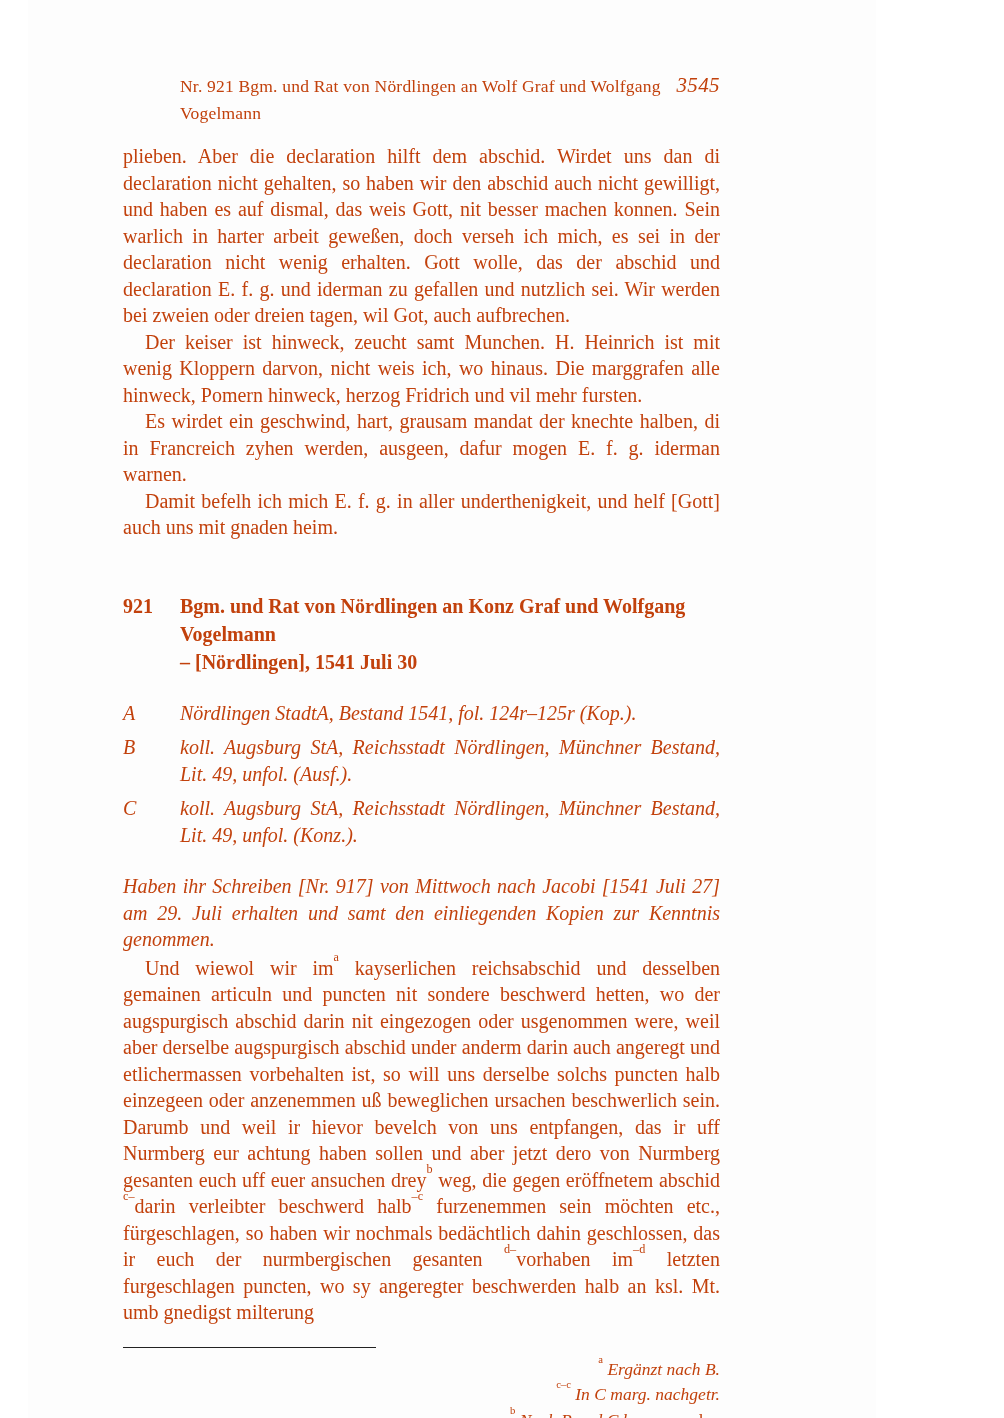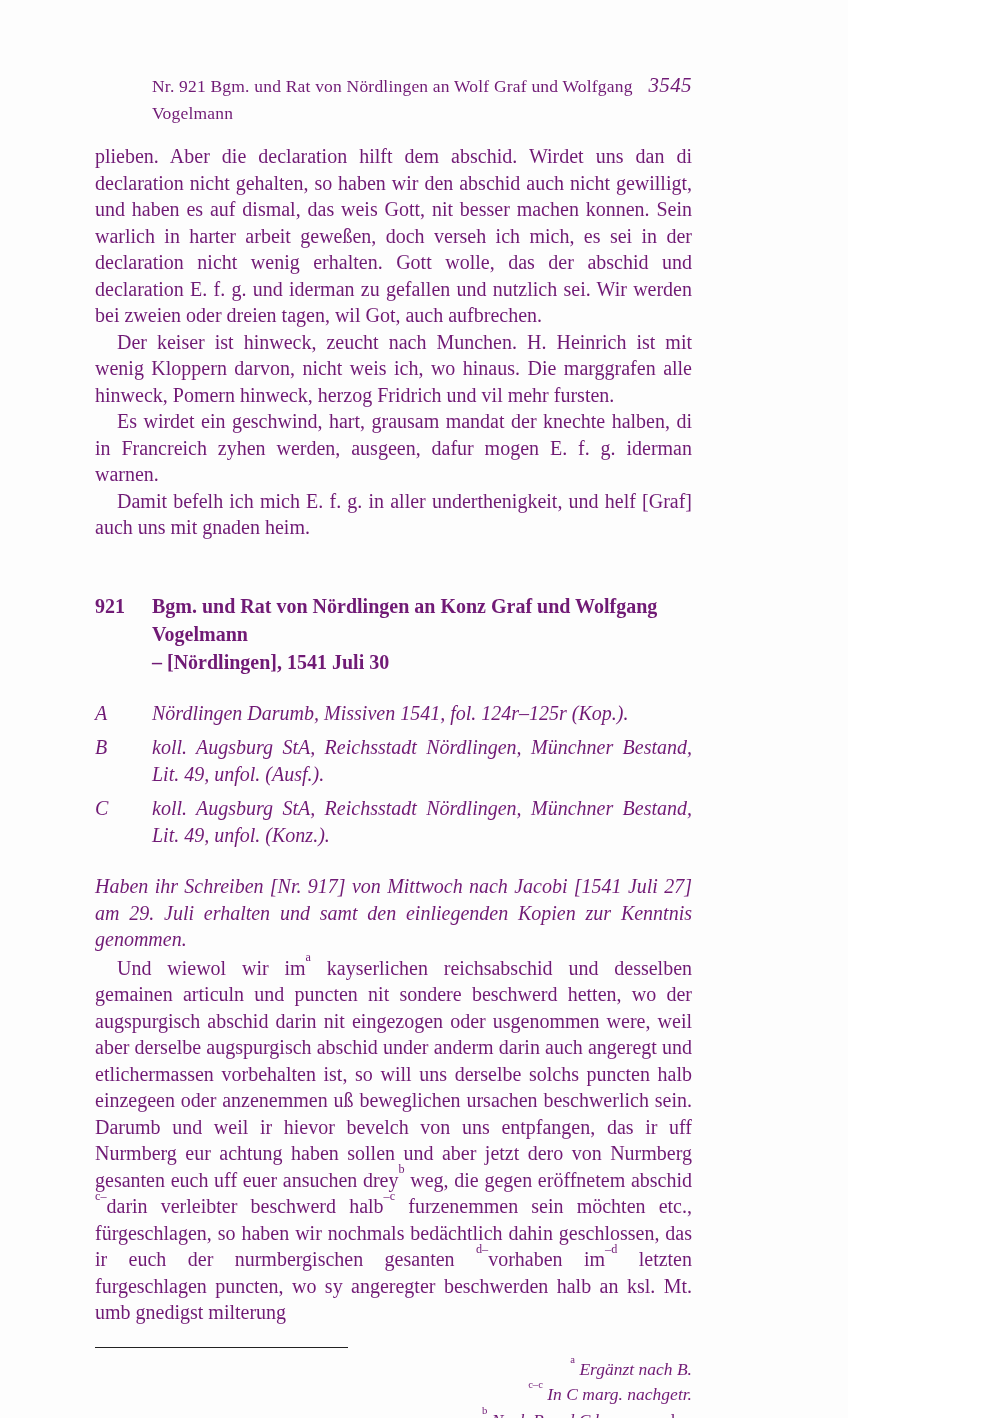--- a/index.html
+++ b/index.html
@@ -2,26 +2,27 @@
 <html lang="de"><head>
 <meta charset="utf-8">
 <style>
   * { box-sizing: border-box; }
   html, body { margin: 0; padding: 0; background: #ffffff; }
   .page {
     position: relative;
     width: 848px;
     height: 1418px;
     background: #fdfdfd;
-    color: #701a75;
+    color: #c2410c;
     font-family: "Liberation Serif", "DejaVu Serif", serif;
     font-size: 20px;
     line-height: 26.5px;
     padding: 72px 156px 0 95px;
     overflow: hidden;
+    margin-left: 28px;
   }
   .running-head {
     display: flex;
     justify-content: space-between;
     align-items: baseline;
     margin-bottom: 17px;
   }
   .rh-title { font-size: 17.5px; letter-spacing: 0.2px; padding-left: 57px; }
   .rh-page  { font-size: 21px; letter-spacing: 0.4px; font-style: italic; }
   p { margin: 0; text-align: justify; }
@@ -51,37 +52,37 @@
 
 <div class="page">
 
   <header class="running-head">
     <span class="rh-title">Nr. 921 Bgm. und Rat von Nördlingen an Wolf Graf und Wolfgang Vogelmann</span>
     <span class="rh-page">3545</span>
   </header>
 
   <section>
     <p>plieben. Aber die declaration hilft dem abschid. Wirdet uns dan di declaration nicht gehalten, so haben wir den abschid auch nicht gewilligt, und haben es auf dismal, das weis Gott, nit besser machen konnen. Sein warlich in harter arbeit geweßen, doch verseh ich mich, es sei in der declaration nicht wenig erhalten. Gott wolle, das der abschid und declaration E. f. g. und iderman zu gefallen und nutzlich sei. Wir werden bei zweien oder dreien tagen, wil Got, auch aufbrechen.</p>
-    <p class="indent">Der keiser ist hinweck, zeucht nach Munchen. H. Heinrich ist mit wenig Kloppern darvon, nicht weis ich, wo hinaus. Die marggrafen alle hinweck, Pomern hinweck, herzog Fridrich und vil mehr fursten.</p>
+    <p class="indent">Der keiser ist hinweck, zeucht samt Munchen. H. Heinrich ist mit wenig Kloppern darvon, nicht weis ich, wo hinaus. Die marggrafen alle hinweck, Pomern hinweck, herzog Fridrich und vil mehr fursten.</p>
     <p class="indent">Es wirdet ein geschwind, hart, grausam mandat der knechte halben, di in Francreich zyhen werden, ausgeen, dafur mogen E. f. g. iderman warnen.</p>
-    <p class="indent">Damit befelh ich mich E. f. g. in aller underthenigkeit, und helf [Graf] auch uns mit gnaden heim.</p>
+    <p class="indent">Damit befelh ich mich E. f. g. in aller underthenigkeit, und helf [Gott] auch uns mit gnaden heim.</p>
   </section>
 
   <section class="entry-heading">
     <div class="entry-num">921</div>
     <div class="entry-title">
       <div>Bgm. und Rat von Nördlingen an Konz Graf und Wolfgang Vogelmann</div>
       <div>– [Nördlingen], 1541 Juli 30</div>
     </div>
   </section>
 
   <section class="sources">
     <div class="source-row">
       <span class="source-sigla">A</span>
-      <span class="source-text">Nördlingen Darumb, Missiven 1541, fol. 124r–125r (Kop.).</span>
+      <span class="source-text">Nördlingen StadtA, Bestand 1541, fol. 124r–125r (Kop.).</span>
     </div>
     <div class="source-row">
       <span class="source-sigla">B</span>
       <span class="source-text">koll. Augsburg StA, Reichsstadt Nördlingen, Münchner Bestand, Lit. 49, unfol. (Ausf.).</span>
     </div>
     <div class="source-row">
       <span class="source-sigla">C</span>
       <span class="source-text">koll. Augsburg StA, Reichsstadt Nördlingen, Münchner Bestand, Lit. 49, unfol. (Konz.).</span>
     </div>
   </section>

